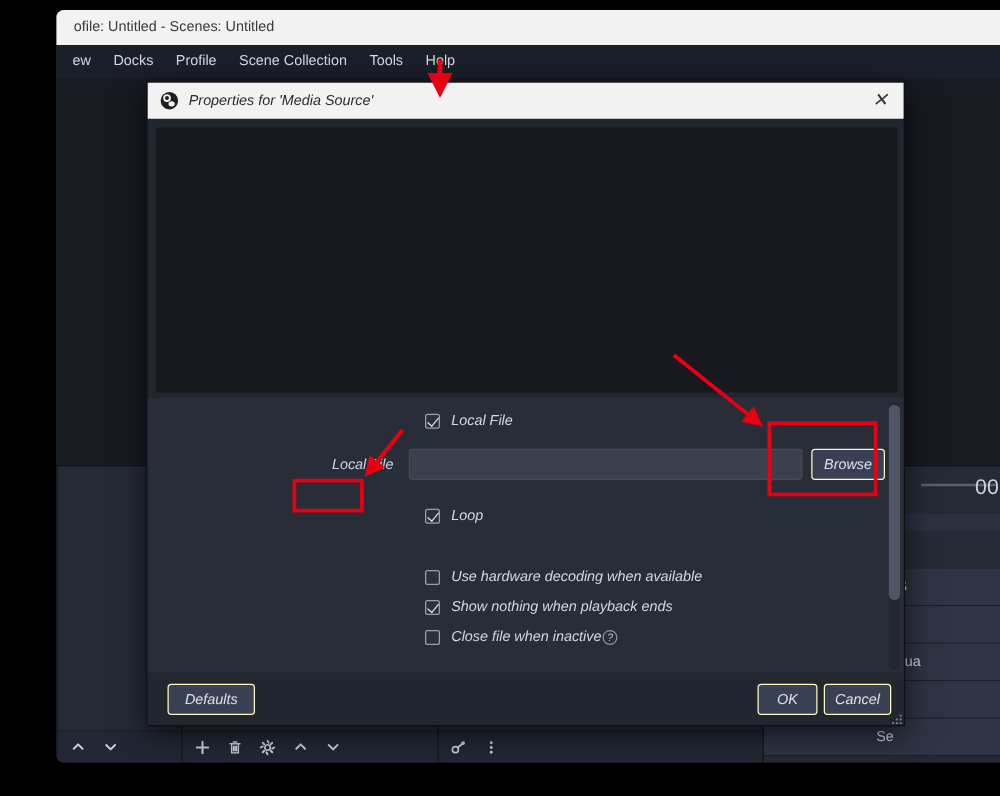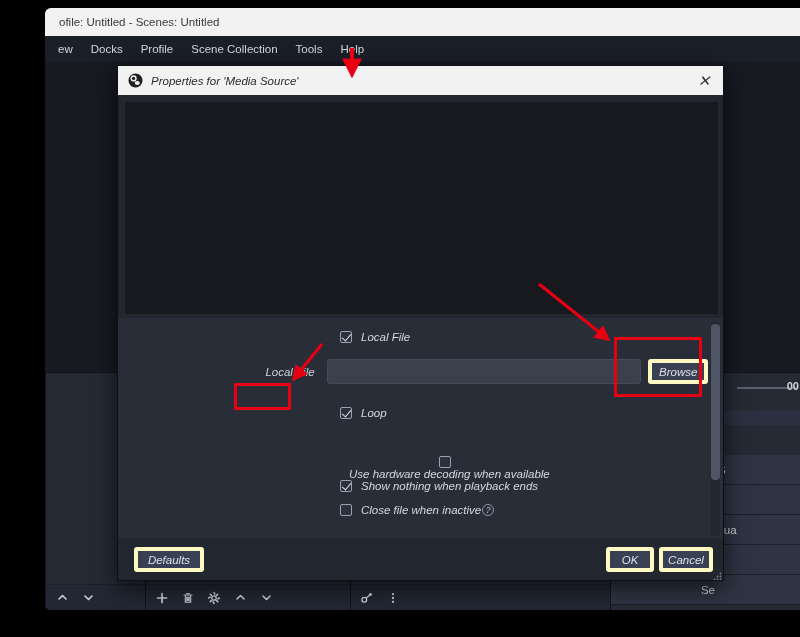--- a/index.html
+++ b/index.html
@@ -117,21 +117,21 @@
     border-radius: 3px;
   }
   .tb-btn svg { display: block; }
 
   
   .mixer-line {
     position: absolute; right: 8px;
     height: 2px; background: #5a6070;
   }
   .mixer-val {
-    position: absolute; right: 0; color: #cfd3dc; font-size: 11px; font-weight: bold;
+    position: absolute; right: 0; color: #cfd3dc; font-size: 17px;
   }
 
   
   .ctl-btn {
     height: 30px;
     margin: 0;
     background: #2e3443;
     border-bottom: 1px solid #1b1f28;
     color: #cfd3dc;
     font-size: 11.5px;
@@ -248,21 +248,21 @@
     border: 1px solid #454b58;
     border-radius: 3px;
     color: #d6dae2;
     font-size: 11.5px;
     padding: 0 8px;
     display: flex;
     align-items: center;
   }
   .btn {
     background: #394054;
-    border: 4px solid #fef9c3;
+    border: 1px solid #fef9c3;
     border-radius: 3px;
     color: #dde1e8;
     font-size: 11.5px;
     display: flex;
     align-items: center;
     justify-content: center;
     white-space: nowrap;
   }
 
   
@@ -457,21 +457,21 @@
         <span class="text-input" style="width:351px; margin-left:12px;" placeholder=""></span>
         <span class="btn" style="width:66px; height:25px; margin-left:7px;">Browse</span>
       </div>
 
       <div class="row" style="left:222px; top:89px;">
         <span class="cb checked"></span>
         <span class="cb-label">Loop</span>
       </div>
 
 
-      <div class="row" style="left:222px; top:138px;flex-direction:column;">
+      <div class="row" style="left:222px; top:138px;">
         <span class="cb"></span>
         <span class="cb-label">Use hardware decoding when available</span>
       </div>
 
       <div class="row" style="left:222px; top:162px;">
         <span class="cb checked"></span>
         <span class="cb-label">Show nothing when playback ends</span>
       </div>
 
       <div class="row" style="left:222px; top:186px;">

